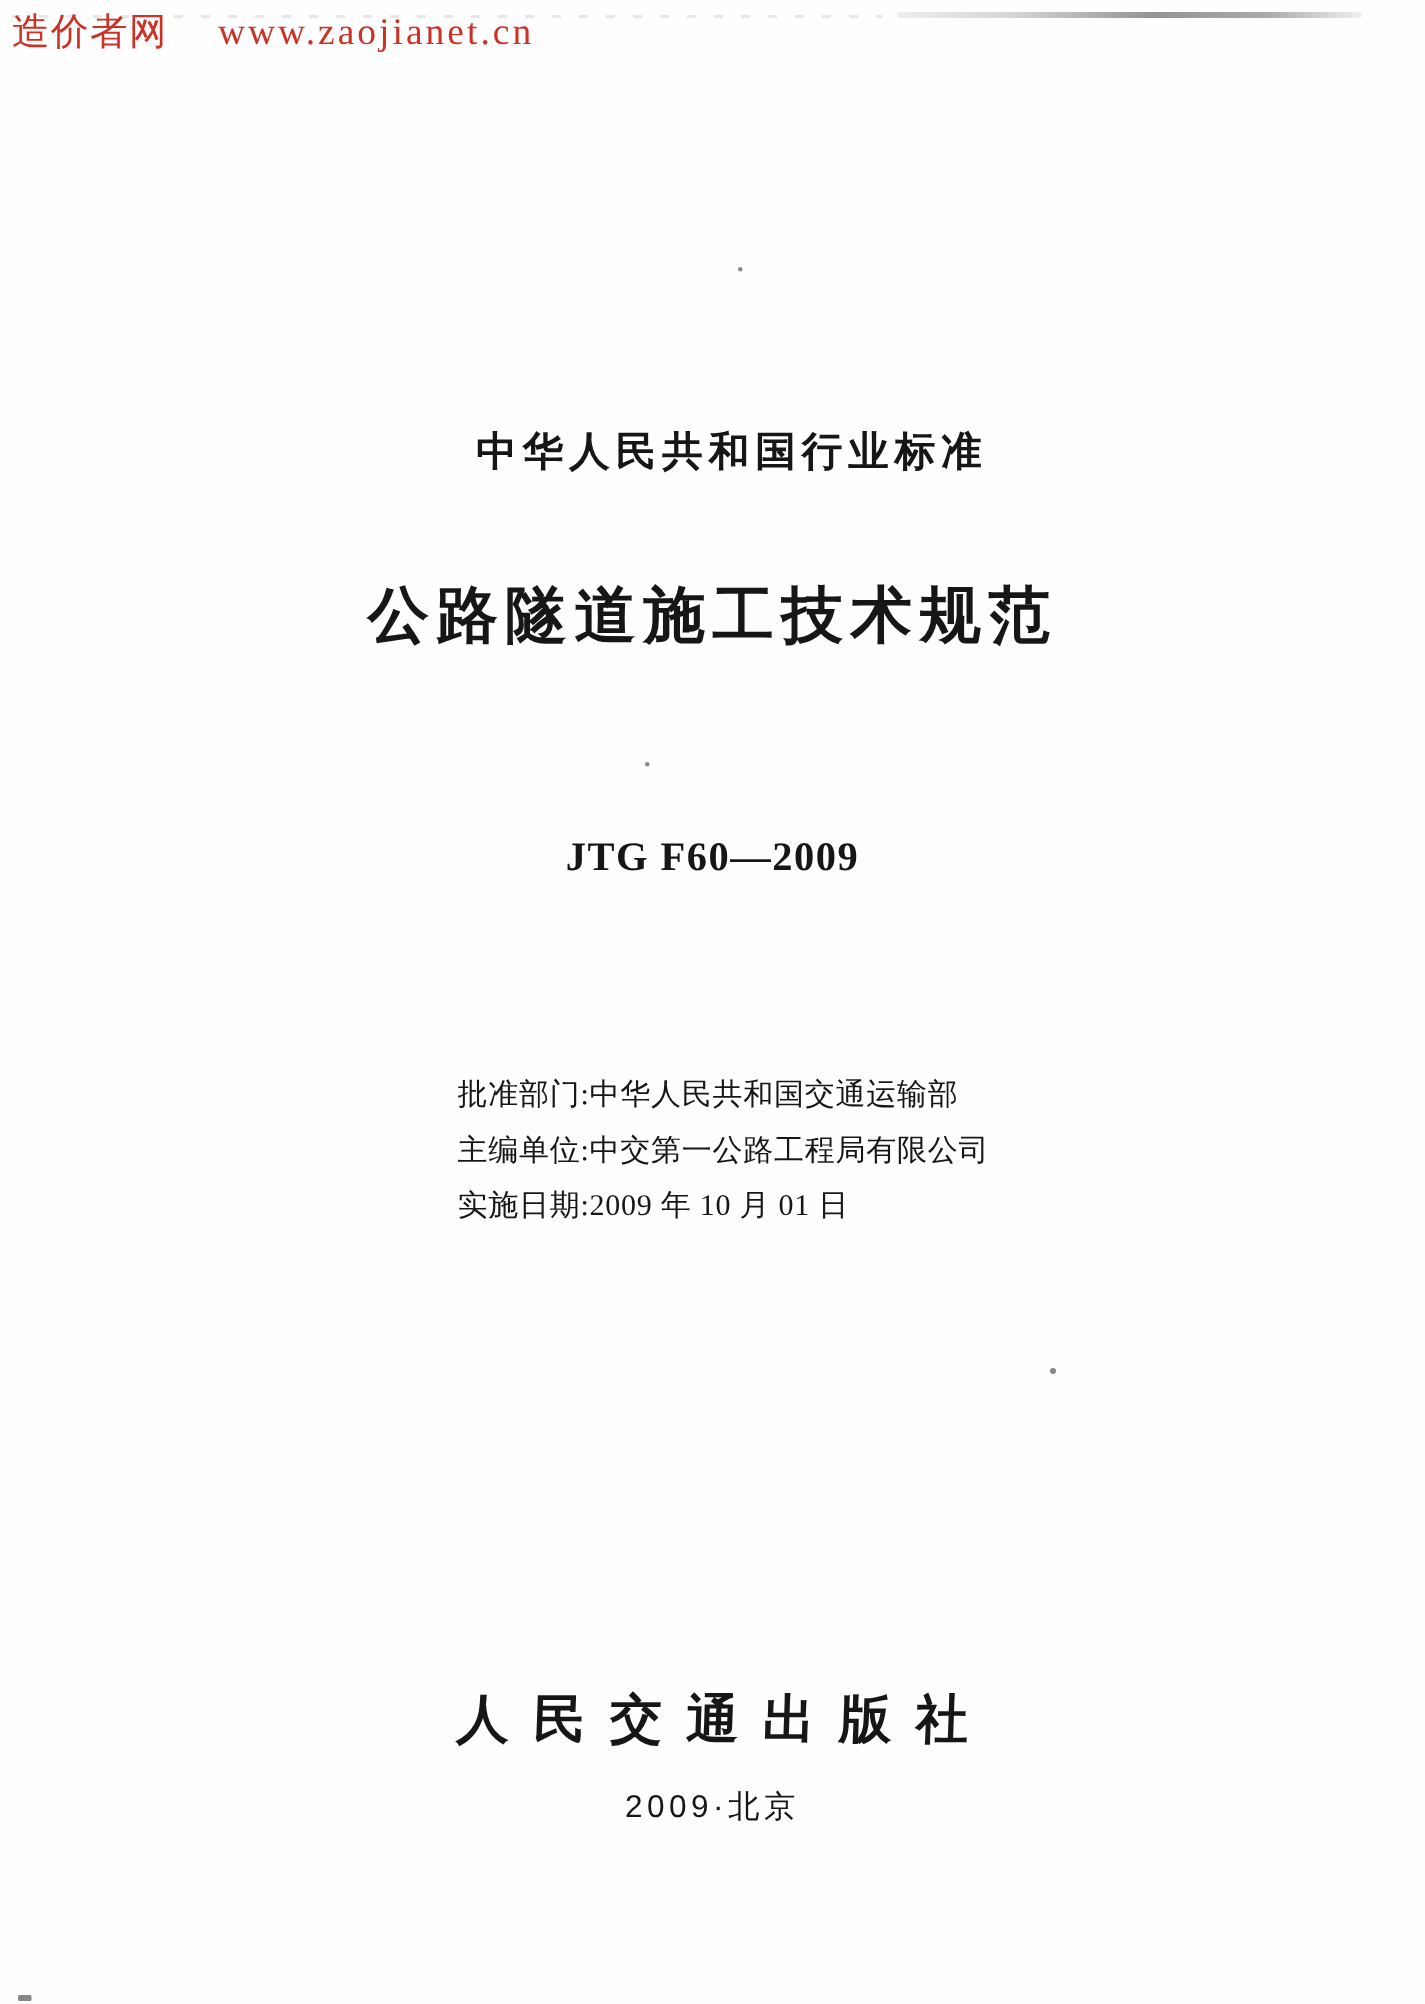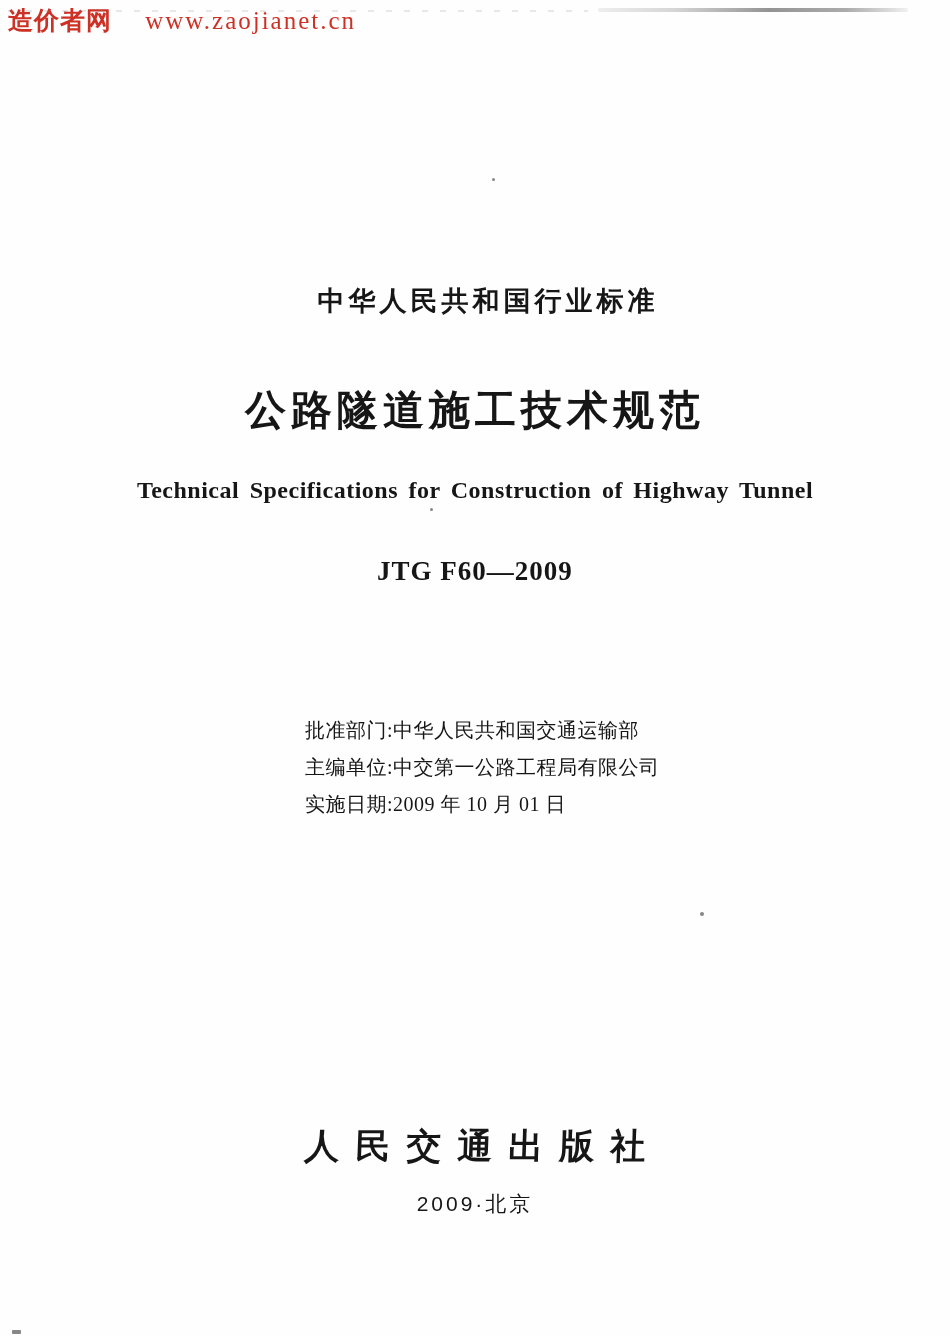--- a/index.html
+++ b/index.html
@@ -27,21 +27,21 @@
   
   .watermark {
     position: absolute;
     top: 4px;
     left: 8px;
     font-family: "Liberation Serif", serif;
     font-size: 25px;
     letter-spacing: 1px;
     white-space: nowrap;
   }
-  .watermark .site-name { font-weight: 700; }
+  .watermark .site-name { font-weight: 400; }
   .watermark .site-url  { margin-left: 26px; letter-spacing: 2px; }
 
   
   .smudge-top {
     position: absolute;
     top: 8px;
     left: 598px;
     width: 310px;
     height: 4px;
     background: linear-gradient(to right,
@@ -142,21 +142,20 @@
   <div class="smudge-top"></div>
   <div class="speck s1"></div>
   <div class="speck s2"></div>
   <div class="speck s3"></div>
   <div class="speck s4"></div>
 
   <h3 class="center standard-type">中华人民共和国行业标准</h3>
 
   <h1 class="center title-cn">公路隧道施工技术规范</h1>
 
-  <h2 class="center title-en">Technical Specifications for Construction of Highway Tunnel</h2>
 
   <div class="center standard-code">JTG F60—2009</div>
 
   <div class="pub-info">
     <div>批准部门:中华人民共和国交通运输部</div>
     <div>主编单位:中交第一公路工程局有限公司</div>
     <div>实施日期:2009 年 10 月 01 日</div>
   </div>
 
   <div class="center publisher-name">人民交通出版社</div>

